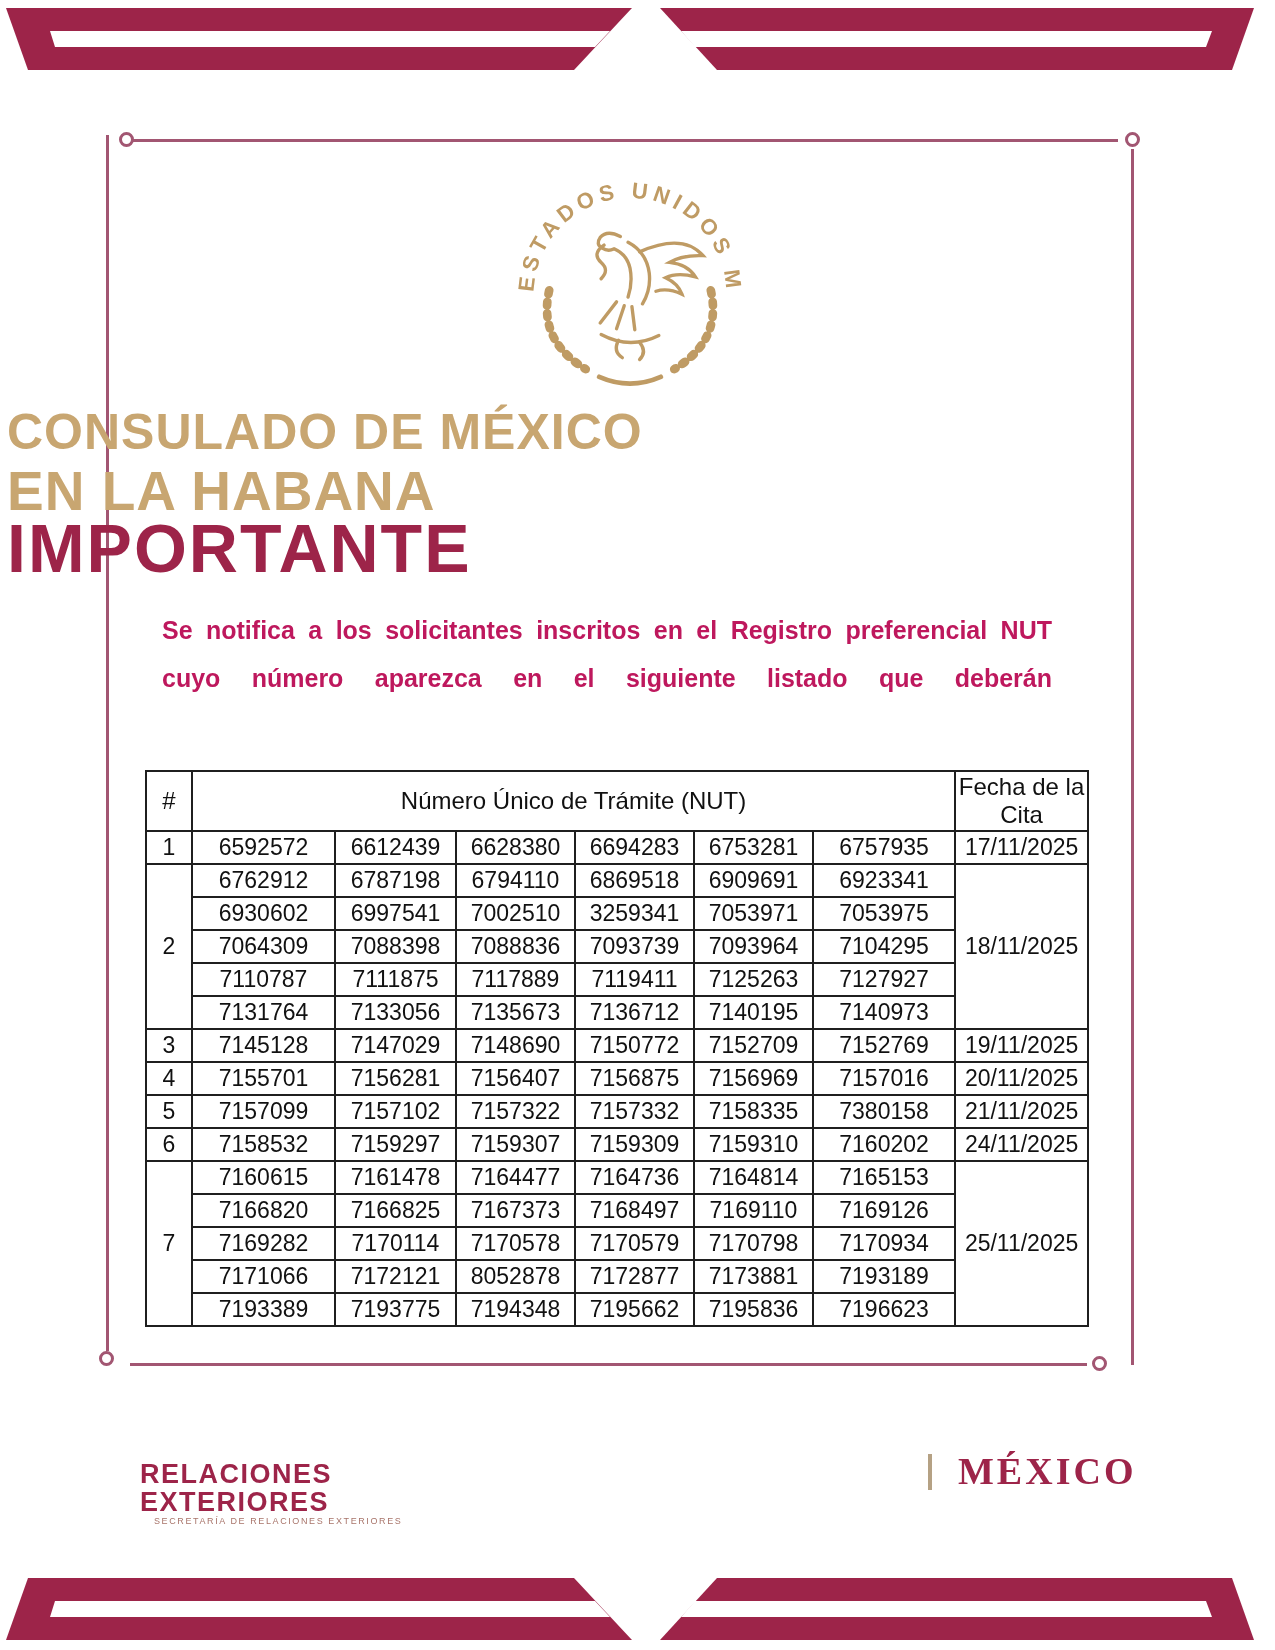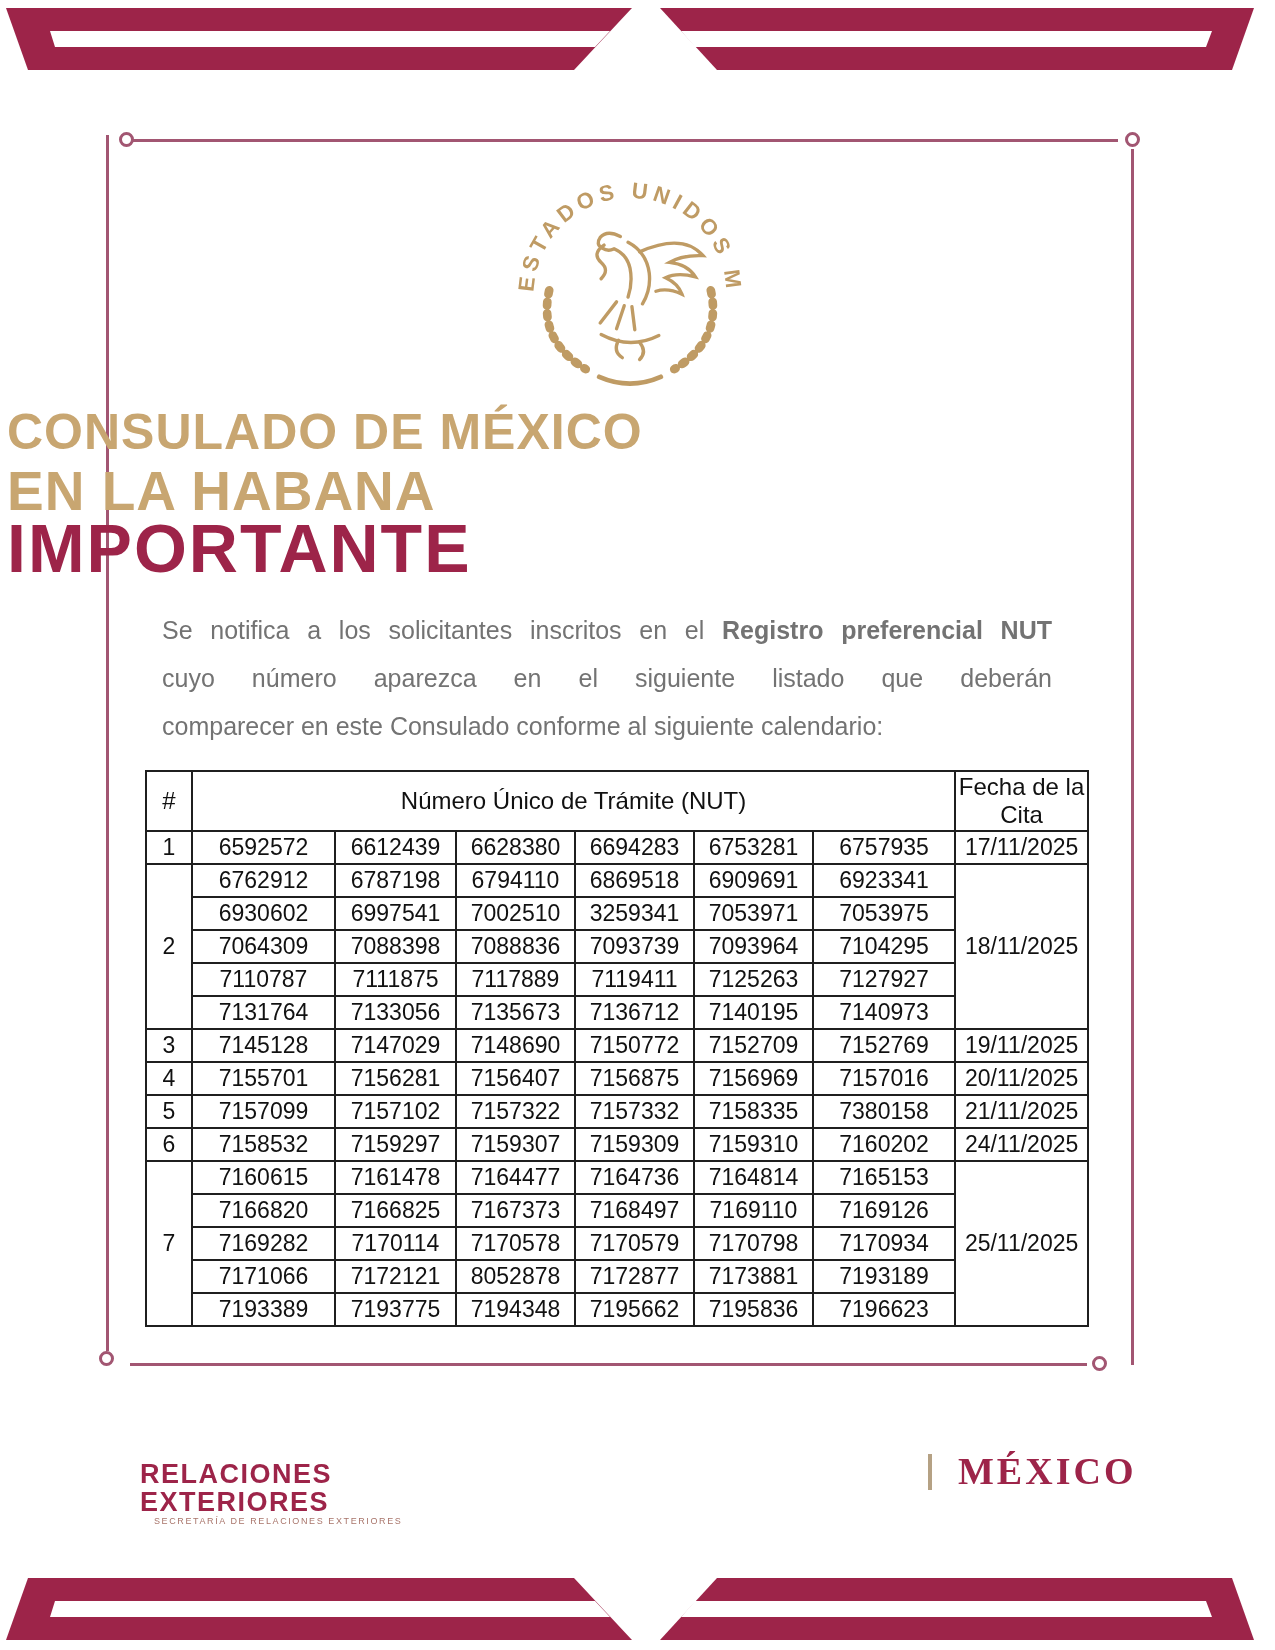--- a/index.html
+++ b/index.html
@@ -27,21 +27,21 @@
   .ring-br{left:1092px;top:1356px;}
   .ring-bl{left:99px;top:1351px;}
 
   .emblem{position:absolute;top:148px;left:490px;width:280px;height:250px;}
 
   .title{position:absolute;left:0;width:100%;text-align:left;font-weight:bold;line-height:1;margin-left:7px;}
   .title-consulado{top:407px;font-size:50px;letter-spacing:1px;color:var(--gold_light,#c8a671);}
   .title-habana{top:464px;font-size:55px;letter-spacing:1px;color:var(--gold_light,#c8a671);}
   .title-importante{top:514px;font-size:68px;letter-spacing:2px;color:var(--maroon,#9d2449);}
 
-  .notice{position:absolute;top:606px;left:162px;width:890px;font-size:25px;line-height:48px;color:#737373;}
+  .notice{position:absolute;top:606px;left:162px;width:890px;font-size:25px;line-height:48px;color:#be185d;font-weight:bold;}
   .notice .jline{text-align:justify;text-align-last:justify;}
   .notice .lline{text-align:left;}
 
   table.nut{
     position:absolute;top:770px;left:145px;border-collapse:collapse;
     font-size:23px;color:#111;table-layout:fixed;width:942px;
   }
   table.nut th,table.nut td{
     border:2px solid var(--table_border,#1f1f1f);
     text-align:center;vertical-align:middle;padding:0;
@@ -116,21 +116,20 @@
     </g>
   </svg>
 
   <div class="title title-consulado">CONSULADO DE MÉXICO</div>
   <div class="title title-habana">EN LA HABANA</div>
   <div class="title title-importante">IMPORTANTE</div>
 
   <div class="notice">
     <div class="jline"><span>Se notifica a los solicitantes inscritos en el </span><b>Registro preferencial NUT</b></div>
     <div class="jline">cuyo número aparezca en el siguiente listado que deberán</div>
-    <div class="lline">comparecer en este Consulado conforme al siguiente calendario:</div>
   </div>
 
   <table class="nut">
     <colgroup>
       <col class="c-num">
         <col class="c-n1">
         <col class="c-n2">
         <col class="c-n3">
       <col class="c-n4">
         <col class="c-n5">

